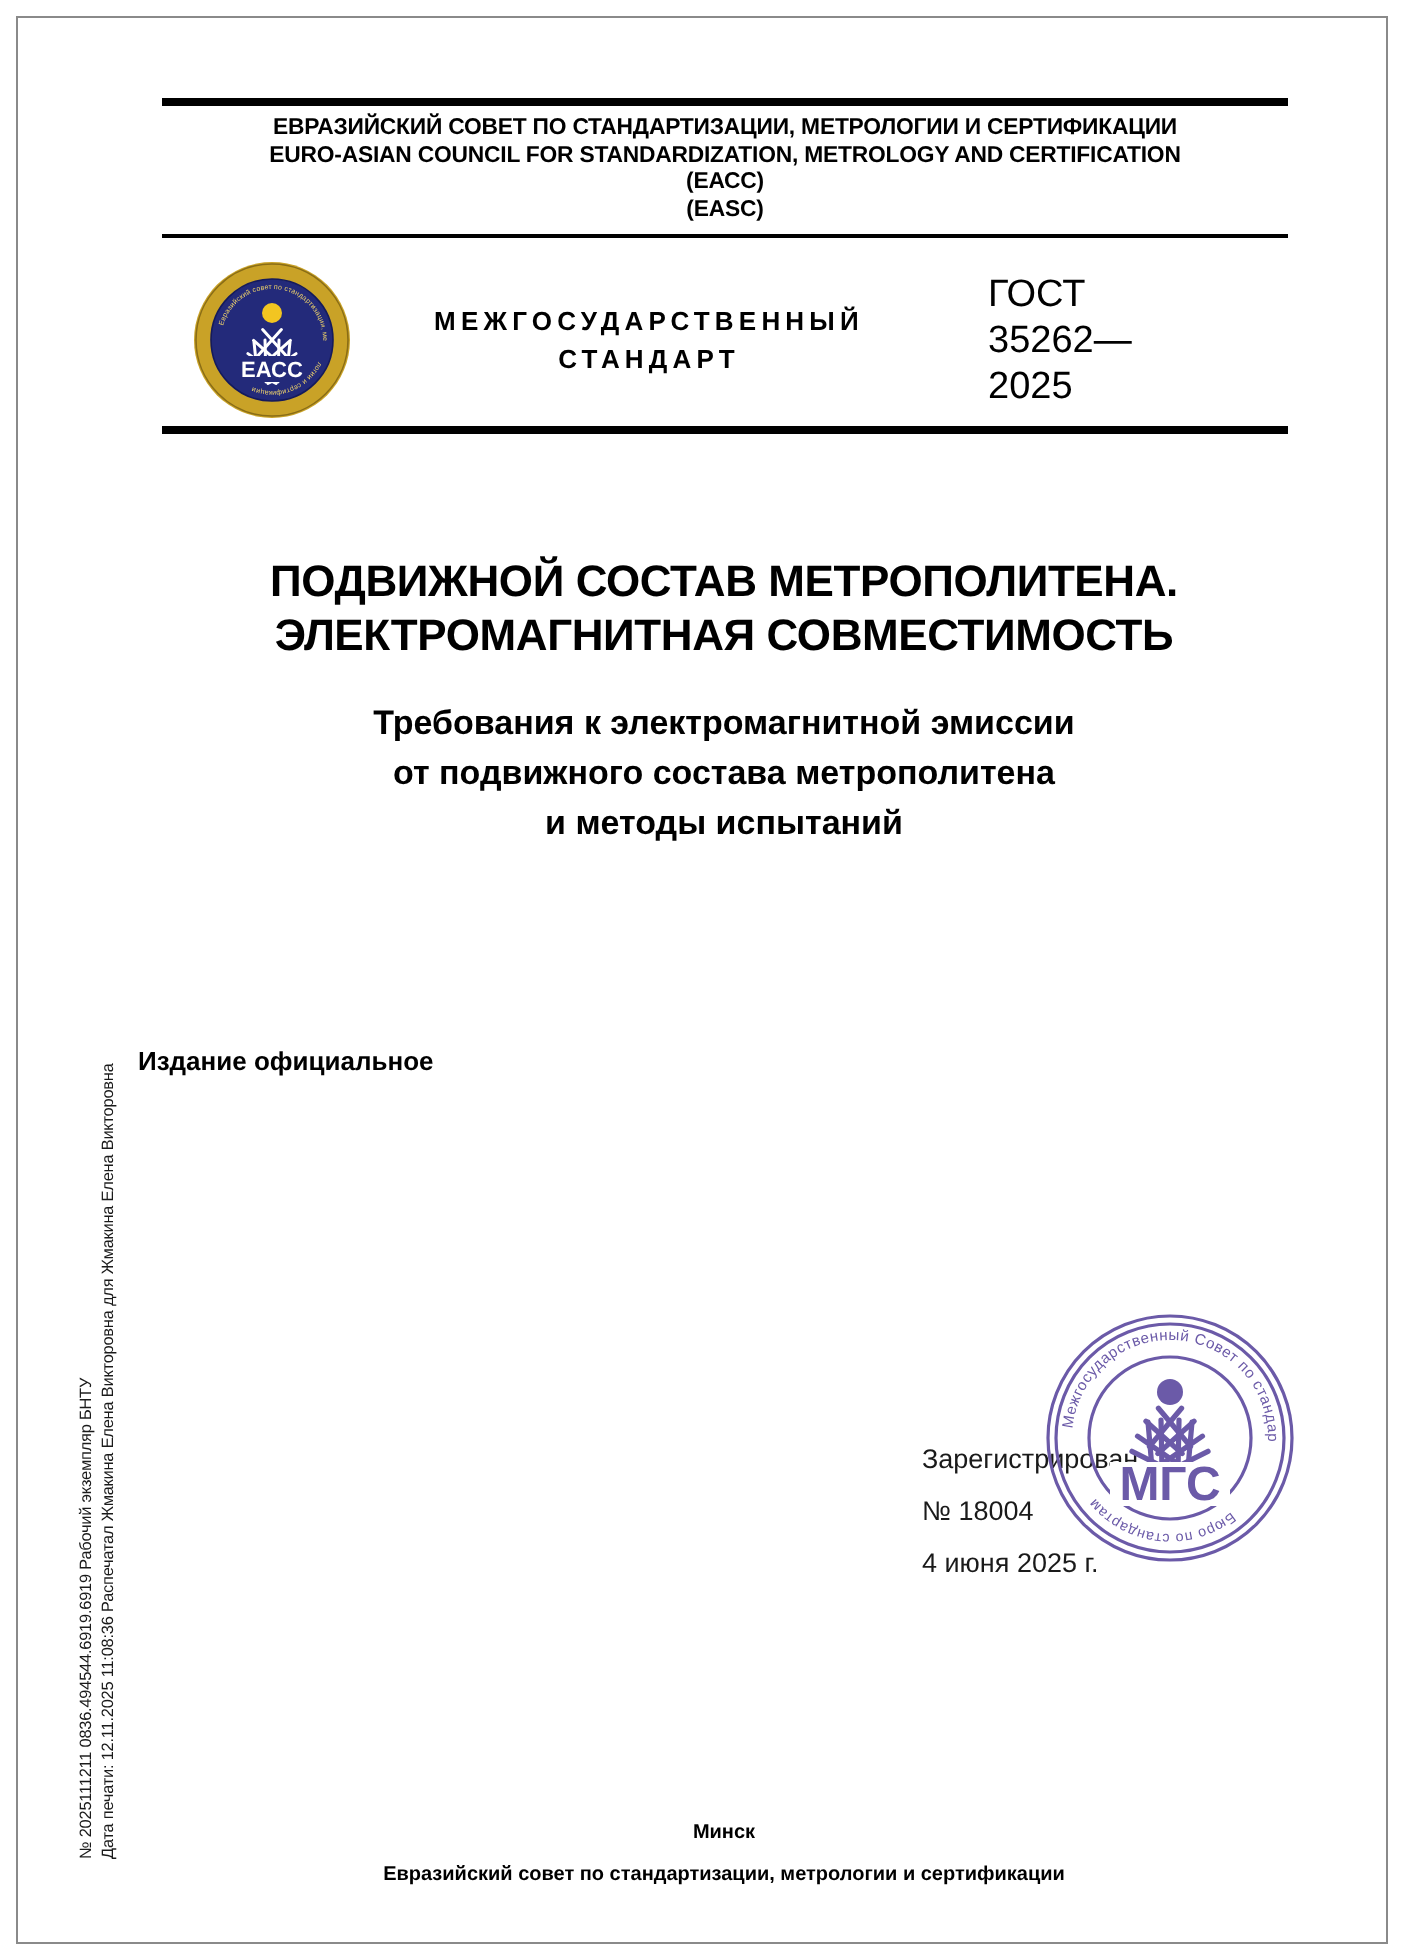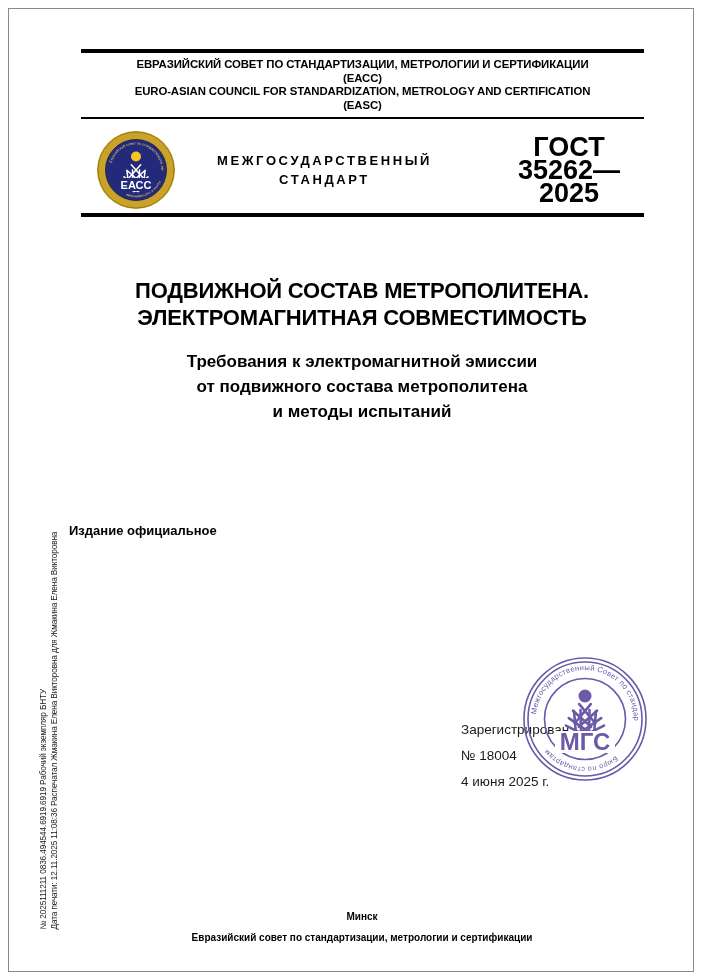--- a/index.html
+++ b/index.html
@@ -96,24 +96,24 @@
     flex: 1;
     text-align: center;
     font-weight: bold;
     font-size: 13px;
     line-height: 19px;
     letter-spacing: 2.6px;
     padding-right: 36px;
   }
   .gost-cell {
     width: 150px;
-    font-weight: bold;
-    font-size: 27px;
+    font-weight: normal;
+    font-size: 19px;
     line-height: 23px;
-    text-align: center;
+    text-align: left;
   }
   .gost-cell div { display: block; white-space: nowrap; }
 
   
   .easc-logo { position: relative; width: 80px; height: 80px; }
 
   
   .title-block {
     position: absolute;
     left: 60px;
@@ -190,22 +190,22 @@
     <div class="margin-note-inner">
       <span class="margin-note-line">№ 2025111211 0836.494544.6919.6919 Рабочий экземпляр БНТУ</span>
       <span class="margin-note-line">Дата печати: 12.11.2025 11:08:36 Распечатал Жмакина Елена Викторовна для Жмакина Елена Викторовна</span>
     </div>
   </div>
 
   <div class="header-block">
     <div class="rule-thick"></div>
     <div class="council-names">
       <div>ЕВРАЗИЙСКИЙ СОВЕТ ПО СТАНДАРТИЗАЦИИ, МЕТРОЛОГИИ И СЕРТИФИКАЦИИ</div>
+      <div>EURO-ASIAN COUNCIL FOR STANDARDIZATION, METROLOGY AND CERTIFICATION</div>
       <div>(ЕАСС)</div>
-      <div>EURO-ASIAN COUNCIL FOR STANDARDIZATION, METROLOGY AND CERTIFICATION</div>
       <div>(EASC)</div>
     </div>
     <div class="rule-thin"></div>
   </div>
 
   <div class="std-row">
     <div class="logo-cell">
       <div class="easc-logo">
         <svg width="80" height="80" viewBox="0 0 80 80">
           <circle cx="40" cy="40" r="39" fill="#c9a227"></circle>

